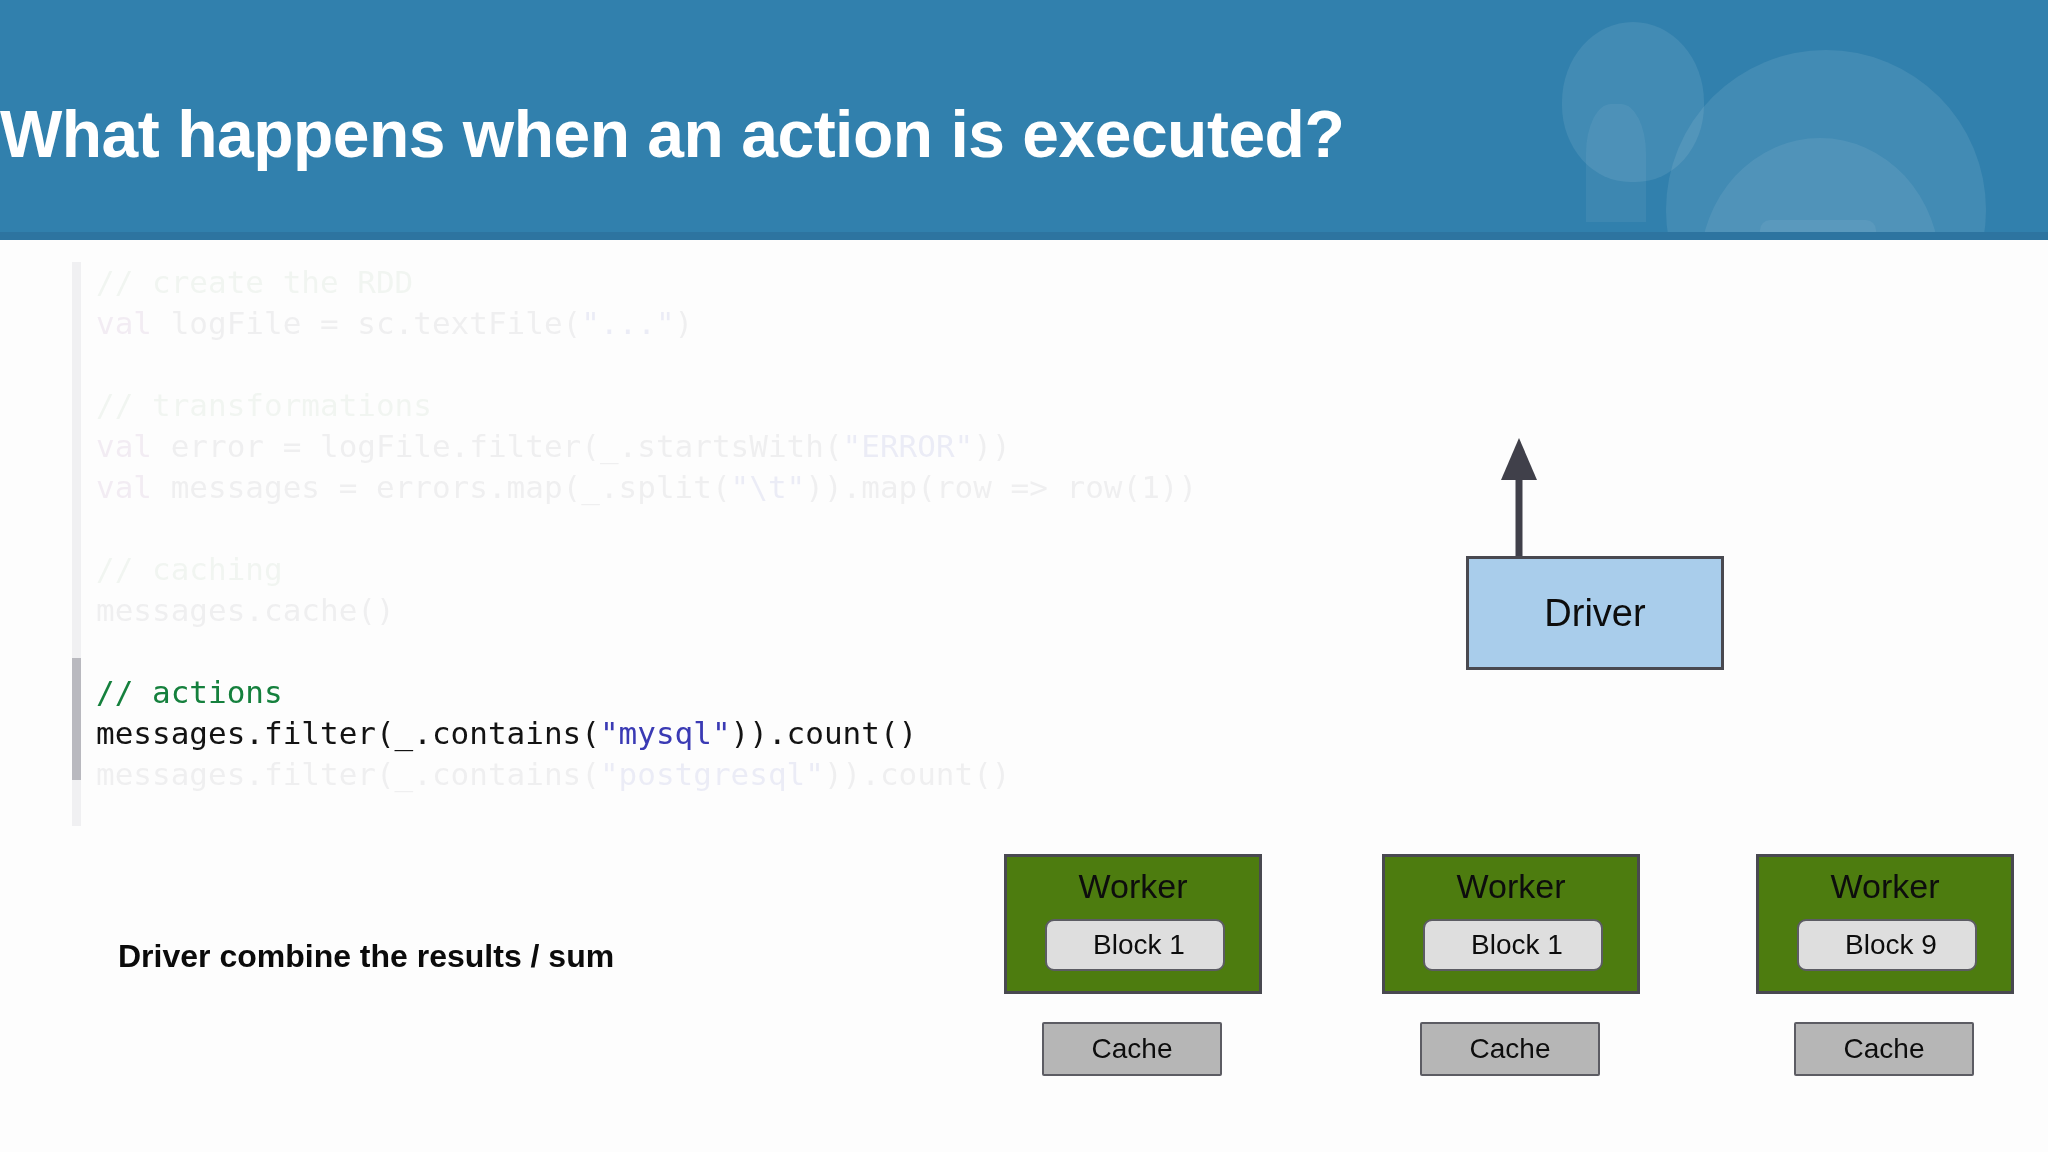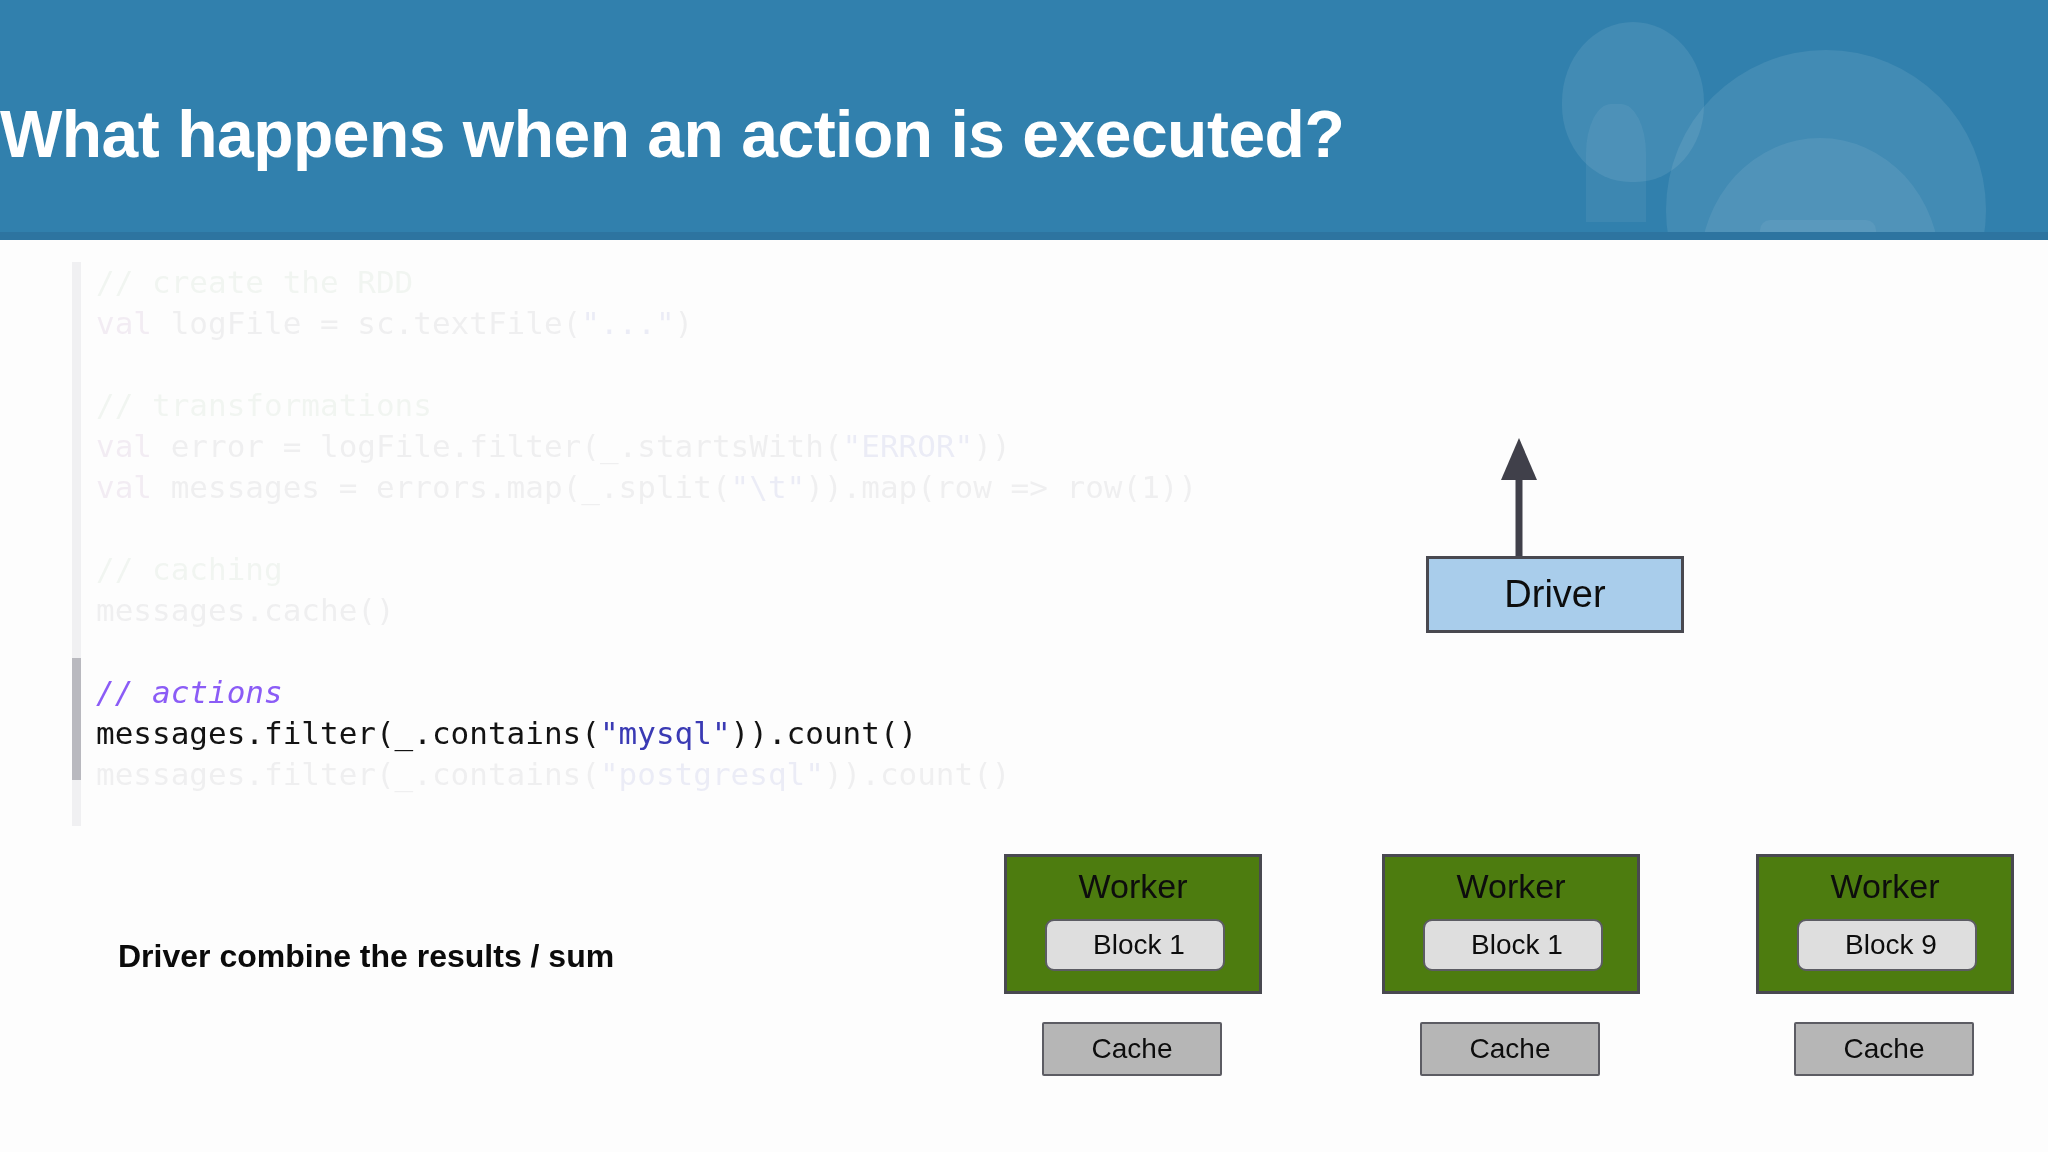--- a/index.html
+++ b/index.html
@@ -121,44 +121,44 @@
     position: absolute;
     left: 24px;
     top: 0px;
   }
   .cl { display: block; height: 41px; }
   .faint        { color: rgba(90,90,100,0.085); }
   .faint-cmt    { color: rgba(120,160,120,0.085); }
   .faint-kw     { color: rgba(150,90,160,0.10); }
   .faint-str    { color: rgba(80,90,190,0.10); }
   .blank        { color: transparent; }
-  .hl-cmt       { color: #8b5cf6; font-style: italic; }
+  .hl-cmt       { color: #15803d; }
   .hl-code      { color: #131313; }
   .hl-str       { color: #3a3ab4; }
 
   
   #arrow-wrap {
     position: absolute;
     left: 1484px;
     top: 436px;
     width: 70px;
     height: 122px;
   }
 
   .node-box {
     position: absolute;
     background: #a9cdeb;
     border: 3px solid #494950;
     box-sizing: border-box;
   }
   #driver-box {
-    left: 1426px;
+    left: 1466px;
     top: 556px;
     width: 258px;
-    height: 77px;
+    height: 114px;
   }
   #driver-label {
     position: absolute;
     left: 0; top: 0;
     width: 100%; height: 100%;
     display: flex;
     align-items: center;
     justify-content: center;
     font-size: 38px;
     color: #0d0d0d;

